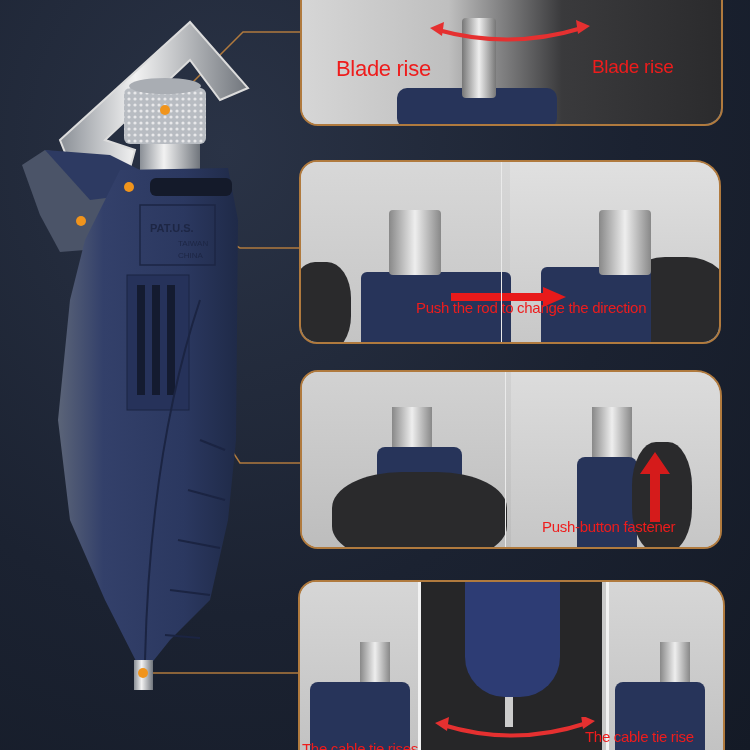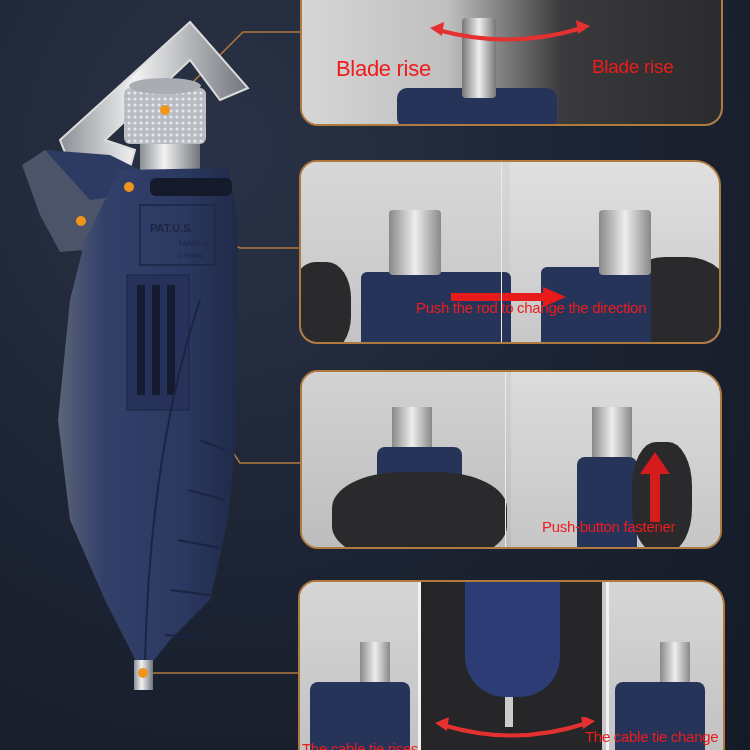--- a/index.html
+++ b/index.html
@@ -154,14 +154,14 @@
   <div class="blue" style="left:165px;top:0px;width:95px;height:115px;border-radius:0 0 40px 40px;background:#2d3c74;"></div>
   <div style="position:absolute;left:205px;top:115px;width:8px;height:30px;background:#ccc;"></div>
   <div style="position:absolute;left:360px;top:60px;width:30px;height:50px;background:linear-gradient(90deg,#888,#eee,#888);"></div>
   <div class="blue" style="left:315px;top:100px;width:90px;height:80px;border-radius:8px;"></div>
   <svg class="arrow" style="left:135px;top:135px;" width="160" height="28" viewBox="0 0 160 28">
     <path d="M8,8 Q80,30 152,6" stroke="#e53030" stroke-width="4" fill="none"></path>
     <polygon points="0,6 14,0 12,14" fill="#e53030"></polygon>
     <polygon points="160,4 146,-2 148,12" fill="#e53030"></polygon>
   </svg>
   <span class="label small" style="left:2px;top:158px;">The cable tie rises</span>
-  <span class="label small" style="left:285px;top:146px;">The cable tie change</span>
+  <span class="label small" style="left:285px;top:146px;">The cable tie rise</span>
 </div>
 
 </body></html>

